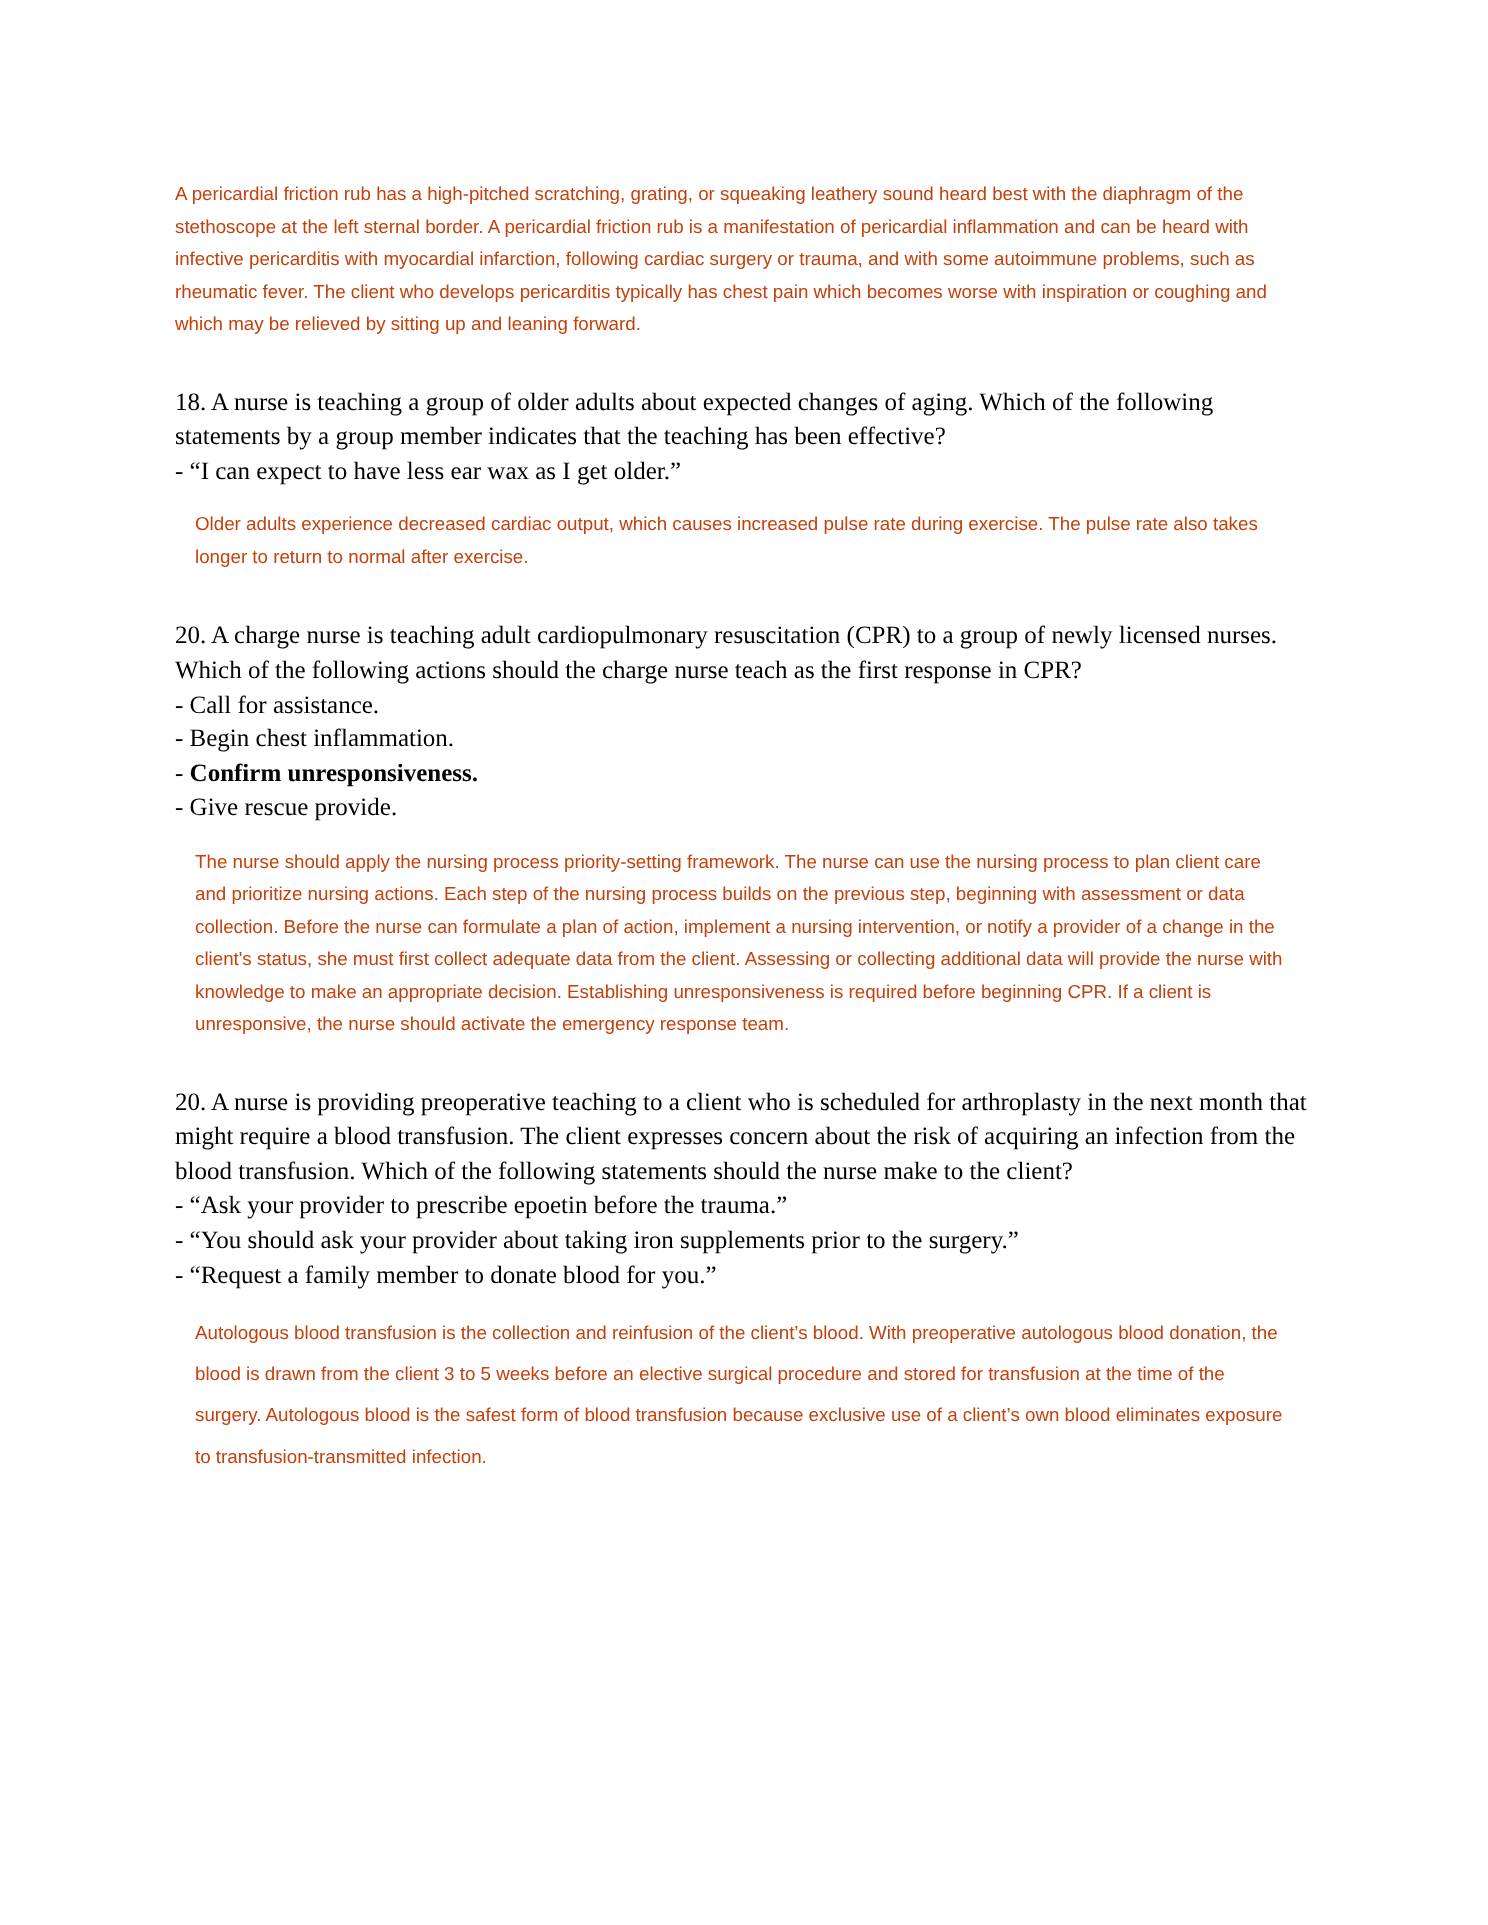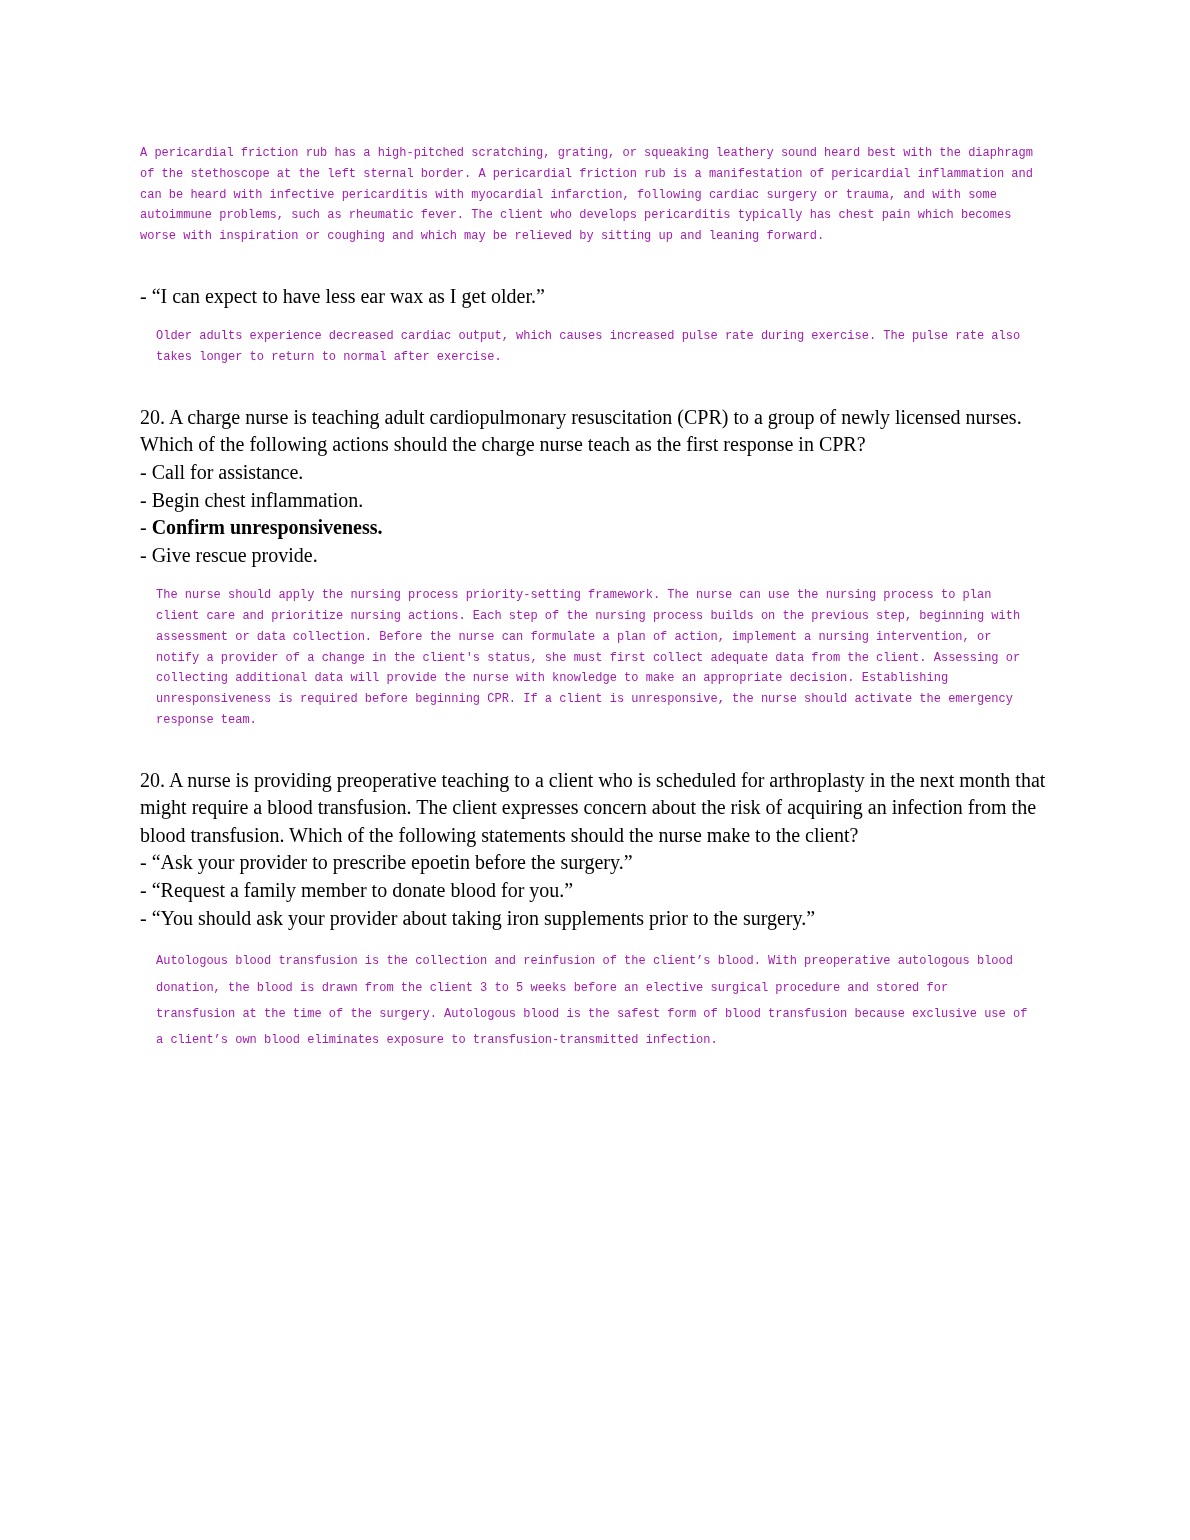--- a/index.html
+++ b/index.html
@@ -14,24 +14,24 @@
   }
   .page {
     box-sizing: border-box;
     width: 1190px;
     min-height: 1540px;
     padding: 143px 142px 60px 140px;
     background: #ffffff;
   }
   
   .rationale {
-    font-family: Liberation Mono, monospace;
-    font-size: 12px;
+    font-family: Liberation Sans, sans-serif;
+    font-size: 15px;
     line-height: 1.73;
-    color: #a21caf;
+    color: #c2410c;
     margin: 0;
   }
   .rationale.spaced {
     line-height: 2.2;
   }
   
   .serif {
     font-family: "Liberation Serif", serif;
     font-size: 20px;
     line-height: 1.38;
@@ -54,34 +54,35 @@
   }
 </style>
 </head>
 <body>
 
 <div class="page">
 
   <p class="rationale">A pericardial friction rub has a high-pitched scratching, grating, or squeaking leathery sound heard best with the diaphragm of the stethoscope at the left sternal border. A pericardial friction rub is a manifestation of pericardial inflammation and can be heard with infective pericarditis with myocardial infarction, following cardiac surgery or trauma, and with some autoimmune problems, such as rheumatic fever. The client who develops pericarditis typically has chest pain which becomes worse with inspiration or coughing and which may be relieved by sitting up and leaning forward.</p>
 
   <section class="question-block">
+    <p class="serif stem">18. A nurse is teaching a group of older adults about expected changes of aging. Which of the following statements by a group member indicates that the teaching has been effective?</p>
     <p class="serif option"><span>- </span><span class="opt-text">“I can expect to have less ear wax as I get older.”</span></p>
     <p class="rationale q-rationale">Older adults experience decreased cardiac output, which causes increased pulse rate during exercise. The pulse rate also takes longer to return to normal after exercise.</p>
   </section>
 
   <section class="question-block">
     <p class="serif stem">20. A charge nurse is teaching adult cardiopulmonary resuscitation (CPR) to a group of newly licensed nurses. Which of the following actions should the charge nurse teach as the first response in CPR?</p>
     <p class="serif option"><span>- </span><span class="opt-text">Call for assistance.</span></p>
     <p class="serif option"><span>- </span><span class="opt-text">Begin chest inflammation.</span></p>
     <p class="serif option"><span>- </span><span class="opt-text correct">Confirm unresponsiveness.</span></p>
     <p class="serif option"><span>- </span><span class="opt-text">Give rescue provide.</span></p>
     <p class="rationale q-rationale">The nurse should apply the nursing process priority-setting framework. The nurse can use the nursing process to plan client care and prioritize nursing actions. Each step of the nursing process builds on the previous step, beginning with assessment or data collection. Before the nurse can formulate a plan of action, implement a nursing intervention, or notify a provider of a change in the client's status, she must first collect adequate data from the client. Assessing or collecting additional data will provide the nurse with knowledge to make an appropriate decision. Establishing unresponsiveness is required before beginning CPR.  If a client is unresponsive, the nurse should activate the emergency response team.</p>
   </section>
 
   <section class="question-block">
     <p class="serif stem">20. A nurse is providing preoperative teaching to a client who is scheduled for arthroplasty in the next month that might require a blood transfusion. The client expresses concern about the risk of acquiring an infection from the blood transfusion. Which of the following statements should the nurse make to the client?</p>
-    <p class="serif option"><span>- </span><span class="opt-text">“Ask your provider to prescribe epoetin before the surgery.”</span></p>
+    <p class="serif option"><span>- </span><span class="opt-text">“Ask your provider to prescribe epoetin before the trauma.”</span></p>
+    <p class="serif option"><span>- </span><span class="opt-text">“You should ask your provider about taking iron supplements prior to the surgery.”</span></p>
     <p class="serif option"><span>- </span><span class="opt-text">“Request a family member to donate blood for you.”</span></p>
-    <p class="serif option"><span>- </span><span class="opt-text">“You should ask your provider about taking iron supplements prior to the surgery.”</span></p>
     <p class="rationale q-rationale spaced">Autologous blood transfusion is the collection and reinfusion of the client’s blood. With preoperative autologous blood donation, the blood is drawn from the client 3 to 5 weeks before an elective surgical procedure and stored for transfusion at the time of the surgery. Autologous blood is the safest form of blood transfusion because exclusive use of a client’s own blood eliminates exposure to transfusion-transmitted infection.</p>
   </section>
 
 </div>
 
 </body></html>

